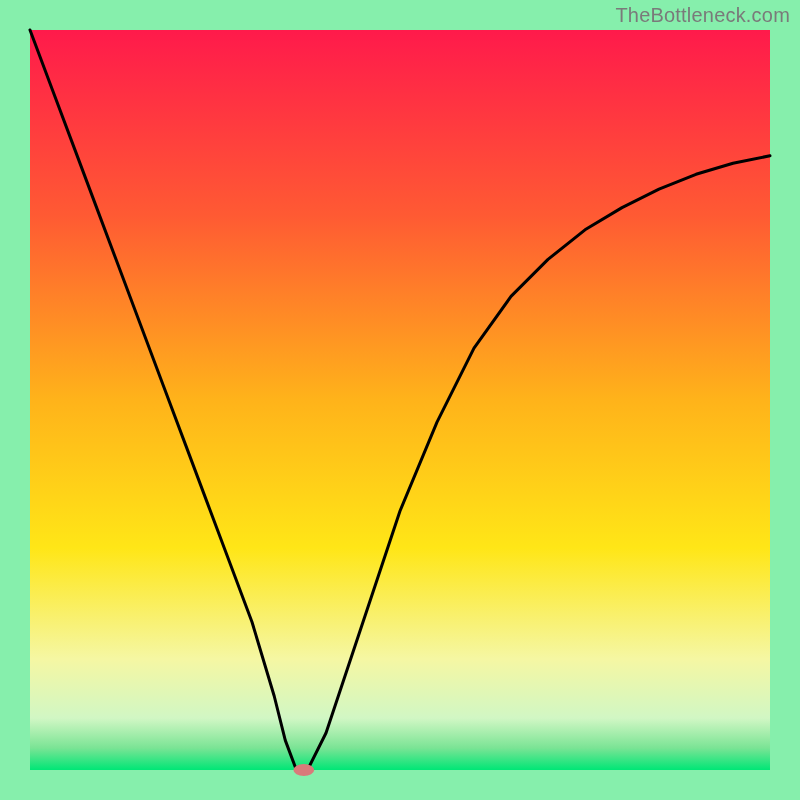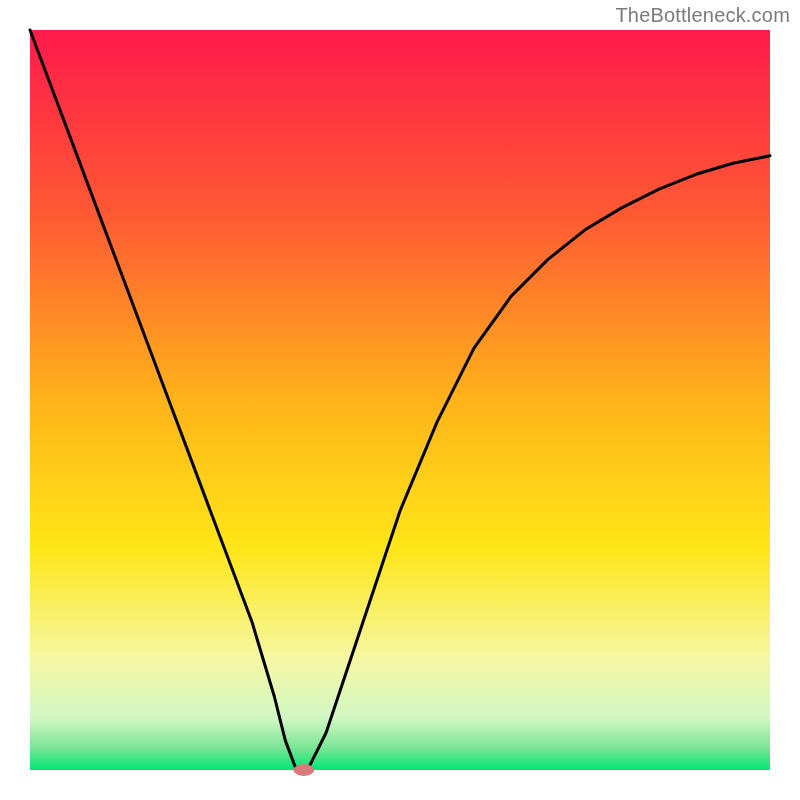--- a/index.html
+++ b/index.html
@@ -10,21 +10,21 @@
     background: #000;
     overflow: hidden;
     font-family: Arial, Helvetica, sans-serif;
   }
   .frame {
     position: absolute;
     top: 0;
     left: 0;
     width: 800px;
     height: 800px;
-    background: #ffffff;
+    background: #86efac;
   }
   .watermark {
     position: absolute;
     top: 4px;
     right: 10px;
     color: #7a7a7a;
     font-size: 20px;
     font-weight: 400;
     letter-spacing: 0.2px;
     z-index: 50;

